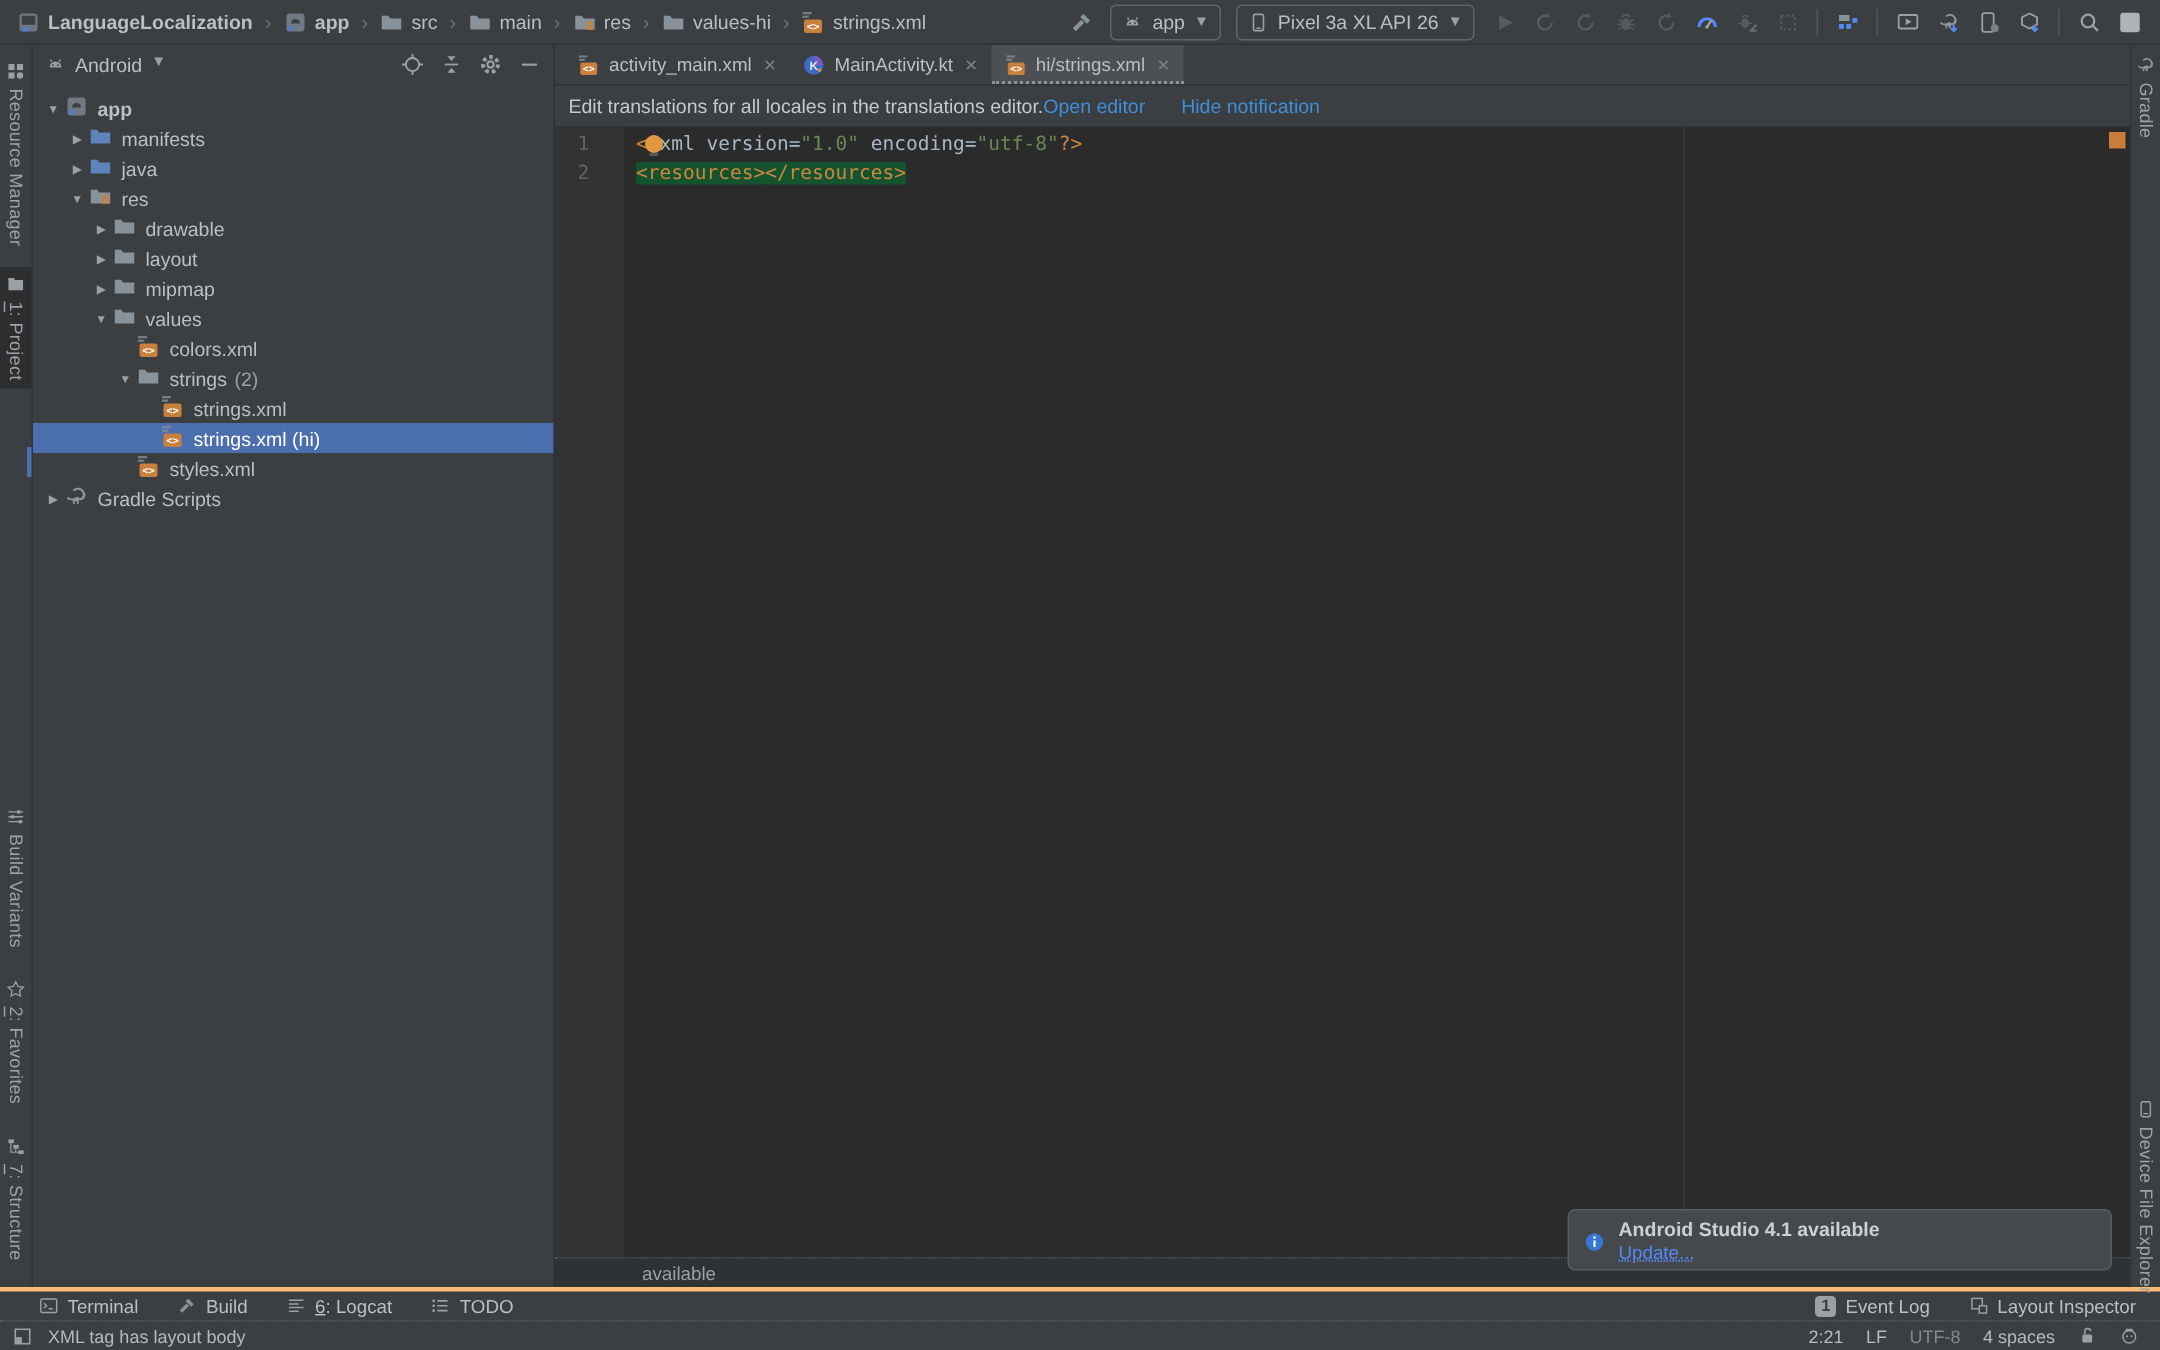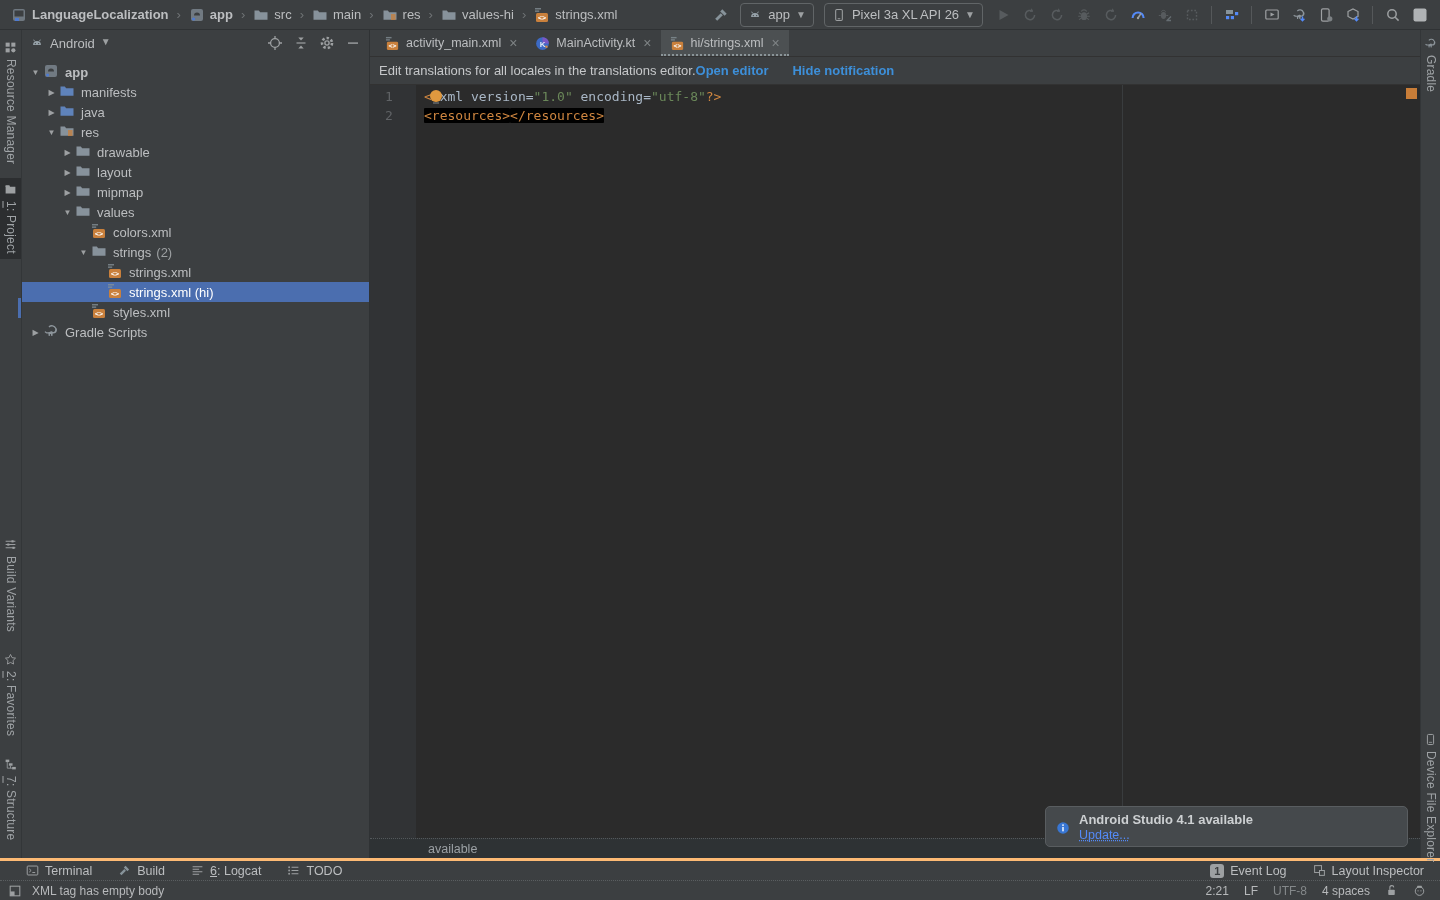--- a/index.html
+++ b/index.html
@@ -49,30 +49,30 @@
   #editor-col{flex:1;display:flex;flex-direction:column;min-width:0;position:relative;background:#3c3f41}
   #tabbar{height:27px;flex:0 0 27px;display:flex;align-items:stretch;border-bottom:1px solid #323232;padding-left:6px}
   .tab{display:flex;align-items:center;gap:6px;padding:0 9px;font-size:12.5px;cursor:pointer;position:relative}
   .tab .ic svg{width:15px;height:15px}
   .tab.active{background:#4c5052}
   .tab.active:after{content:"";position:absolute;left:0;right:0;bottom:0;border-bottom:2px dotted #8a9498}
   .tab-close{color:#7f8486;font-size:14px;line-height:1;margin-left:2px}
   
   #banner{height:27px;flex:0 0 27px;display:flex;align-items:center;padding:0 30px 0 9px;color:#c6c8ca}
   #banner-actions{display:flex;gap:24px}
-  #banner-actions a{color:#3d8fd9;font-weight:700;cursor:pointer;text-decoration:none}
+  #banner-actions a{color:#3d8fd9;font-weight:400;cursor:pointer;text-decoration:none}
   
   #editor-body{flex:1;display:flex;background:#2b2b2b;border-top:1px solid #323232;position:relative;min-height:0}
   #gutter{width:46px;flex:0 0 46px;background:#313335;color:#606366;font:13px/19px "DejaVu Sans Mono","Liberation Mono",monospace;padding:2px 0 0 7px}
   #code{flex:1;font:13px/19px "DejaVu Sans Mono","Liberation Mono",monospace;color:#a9b7c6;padding-top:2px;white-space:pre;position:relative}
   .cl{height:19px;padding-left:8px;position:relative}
   .tok-tag{color:#cf8640}
   .tok-string{color:#6a8759}
   .tok-plain{color:#a9b7c6}
-  .tok-hl{background:#000000;border-radius:1px}
+  .tok-hl{background:#14532d;border-radius:1px}
   .bulb{position:absolute;left:14px;top:3px;width:12px;height:12px;border-radius:50%;background:#e0993f;z-index:5}
   .bulb:after{content:"";position:absolute;left:3px;bottom:-2px;width:6px;height:2px;background:#55585a}
   #guide{position:absolute;left:752px;top:0;bottom:0;width:1px;background:#393c3e}
   #stripe-mark{position:absolute;right:3px;top:3px;width:11px;height:11px;background:#c87d38}
   #editor-crumbs{height:20px;flex:0 0 20px;background:#2e3234;border-top:1px dotted #54585b;display:flex;align-items:center;padding-left:58px;font-size:12.5px;color:#9ba0a4}
   
   #bottombar{height:22px;display:flex;align-items:center;justify-content:space-between;padding:0 16px 0 26px;border-top:3px solid #fdba74;font-size:12.5px}
   #bottom-left,#bottom-right{display:flex;align-items:center;gap:26px}
   .bwin{display:flex;align-items:center;gap:6px;cursor:pointer;white-space:nowrap}
   .bwin .ic svg{width:13px;height:13px}
@@ -708,21 +708,21 @@
       </div>
   </div>
 
   <footer id="statusbar">
     <span class="ic sm">
         <svg viewBox="0 0 16 16">
           <rect x="2.5" y="2.5" width="11" height="11" fill="none" stroke="#9da0a2" stroke-width="1.2"></rect>
           <rect x="2.5" y="8.5" width="5" height="5" fill="#9da0a2"></rect>
         </svg>
       </span>
-    <span>XML tag has empty body</span>
+    <span>XML tag has layout body</span>
     <div id="status-right">
         <span class="">2:21</span>
         <span class="">LF</span>
         <span class="dim">UTF-8</span>
         <span class="">4 spaces</span>
         <span class="ic">
           <svg viewBox="0 0 16 16">
             <rect x="4" y="7" width="8" height="6.5" rx="1" fill="#9da0a2"></rect>
             <path d="M6 7V4.6A2.4 2.4 0 0 1 10.8 4.2" fill="none" stroke="#9da0a2" stroke-width="1.3"></path>
           </svg>

